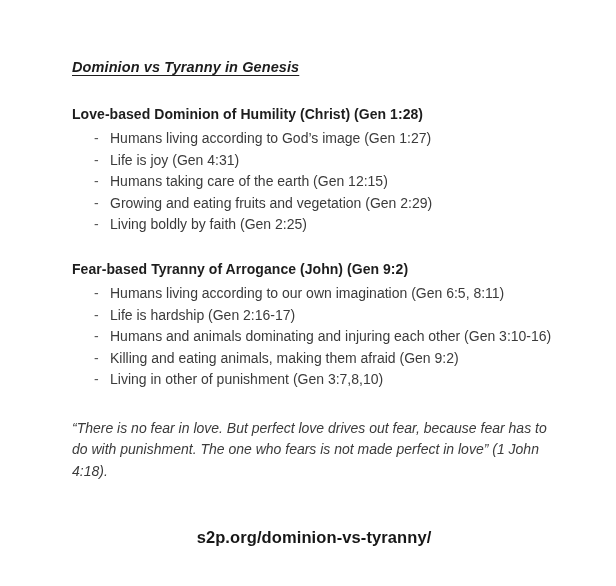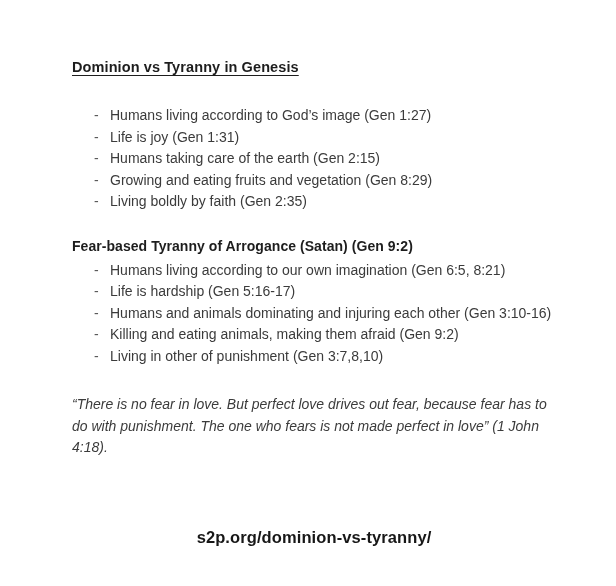--- a/index.html
+++ b/index.html
@@ -26,20 +26,21 @@
   }
   .doc-title {
     font-size: 14.5px;
     font-weight: bold;
     color: #1d1d1d;
     text-decoration: underline;
     text-underline-offset: 2.5px;
     letter-spacing: 0.1px;
     margin: 0 0 29px 0;
     line-height: 1.25;
+    font-style: italic;
   }
   .section {
     margin: 0 0 0 0;
   }
   .section + .section {
     margin-top: 24px;
   }
   .section-heading {
     font-size: 14px;
     font-weight: bold;
@@ -93,54 +94,55 @@
   }
 </style>
 </head>
 <body>
 
 <div class="page">
 
   <h1 class="doc-title">Dominion vs Tyranny in Genesis</h1>
 
   <div class="section">
+    <h2 class="section-heading">Love-based Dominion of Humility (Christ) (Gen 1:28)</h2>
     <ul class="bullets">
       <li>
         <span class="dash">-</span>
         <span class="bullet-text">Humans living according to God’s image (Gen 1:27)</span>
       </li>
       <li>
         <span class="dash">-</span>
-        <span class="bullet-text">Life is joy (Gen 1:31)</span>
+        <span class="bullet-text">Life is joy (Gen 4:31)</span>
       </li>
       <li>
         <span class="dash">-</span>
-        <span class="bullet-text">Humans taking care of the earth (Gen 2:15)</span>
+        <span class="bullet-text">Humans taking care of the earth (Gen 12:15)</span>
       </li>
       <li>
         <span class="dash">-</span>
-        <span class="bullet-text">Growing and eating fruits and vegetation (Gen 8:29)</span>
+        <span class="bullet-text">Growing and eating fruits and vegetation (Gen 2:29)</span>
       </li>
       <li>
         <span class="dash">-</span>
-        <span class="bullet-text">Living boldly by faith (Gen 2:35)</span>
+        <span class="bullet-text">Living boldly by faith (Gen 2:25)</span>
       </li>
     </ul>
   </div>
 
   <div class="section">
-    <h2 class="section-heading">Fear-based Tyranny of Arrogance (Satan) (Gen 9:2)</h2>
+    <h2 class="section-heading">Fear-based Tyranny of Arrogance (John) (Gen 9:2)</h2>
     <ul class="bullets">
       <li>
         <span class="dash">-</span>
-        <span class="bullet-text">Humans living according to our own imagination (Gen 6:5, 8:21)</span>
+        <span class="bullet-text">Humans living according to our own imagination (Gen 6:5, 8:11)</span>
       </li>
       <li>
         <span class="dash">-</span>
-        <span class="bullet-text">Life is hardship (Gen 5:16-17)</span>
+        <span class="bullet-text">Life is hardship (Gen 2:16-17)</span>
       </li>
       <li>
         <span class="dash">-</span>
         <span class="bullet-text">Humans and animals dominating and injuring each other (Gen 3:10-16)</span>
       </li>
       <li>
         <span class="dash">-</span>
         <span class="bullet-text">Killing and eating animals, making them afraid (Gen 9:2)</span>
       </li>
       <li>

